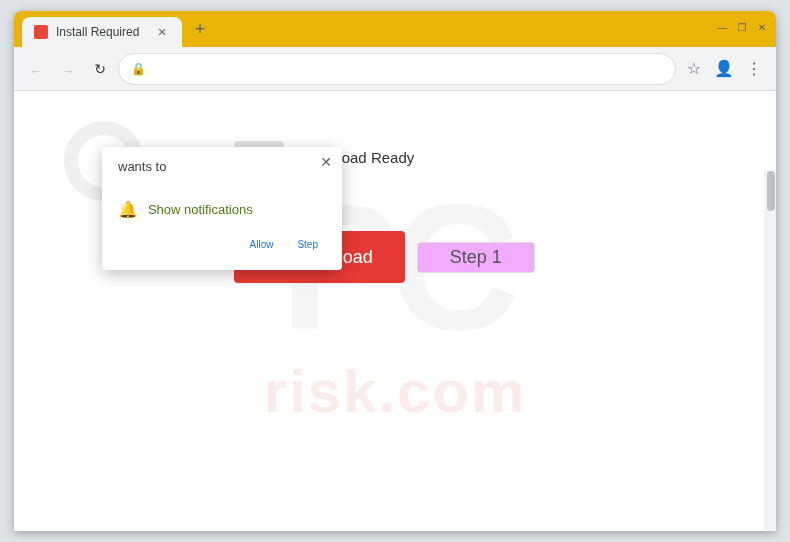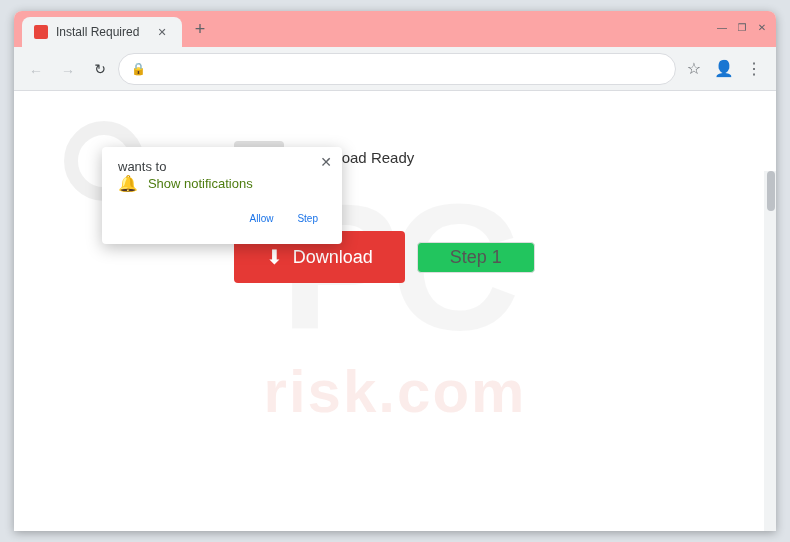--- a/index.html
+++ b/index.html
@@ -23,21 +23,21 @@
       display: flex;
       flex-direction: column;
       box-shadow: 0 2px 10px rgba(0,0,0,0.3);
       position: relative;
     }
 
     
     .title-bar {
       display: flex;
       align-items: center;
-      background: #fca5a5;
+      background: #eab308;
       border-radius: 8px 8px 0 0;
       height: 36px;
       padding: 0 8px;
       gap: 4px;
     }
 
     .tab-strip {
       display: flex;
       align-items: flex-end;
       flex: 1;
@@ -316,21 +316,21 @@
       padding: 14px 32px;
       font-size: 18px;
       font-weight: 500;
       cursor: pointer;
       display: flex;
       align-items: center;
       gap: 10px;
     }
 
     .step-btn {
-      background: #22c55e;
+      background: #f0abfc;
       color: #555;
       border: 1px solid #ddd;
       border-radius: 4px;
       padding: 4px 32px;
       font-size: 18px;
       font-weight: 400;
       cursor: pointer;
     }
 
     
@@ -352,21 +352,21 @@
       right: 10px;
       font-size: 14px;
       color: #5f6368;
       cursor: pointer;
       line-height: 1;
     }
 
     .popup-title {
       font-size: 13px;
       color: #3c4043;
-      margin-bottom: 0;
+      margin-bottom: 26px;
       padding-right: 16px;
     }
 
     .popup-notification-row {
       display: flex;
       align-items: center;
       gap: 10px;
       margin-bottom: 14px;
     }
 

